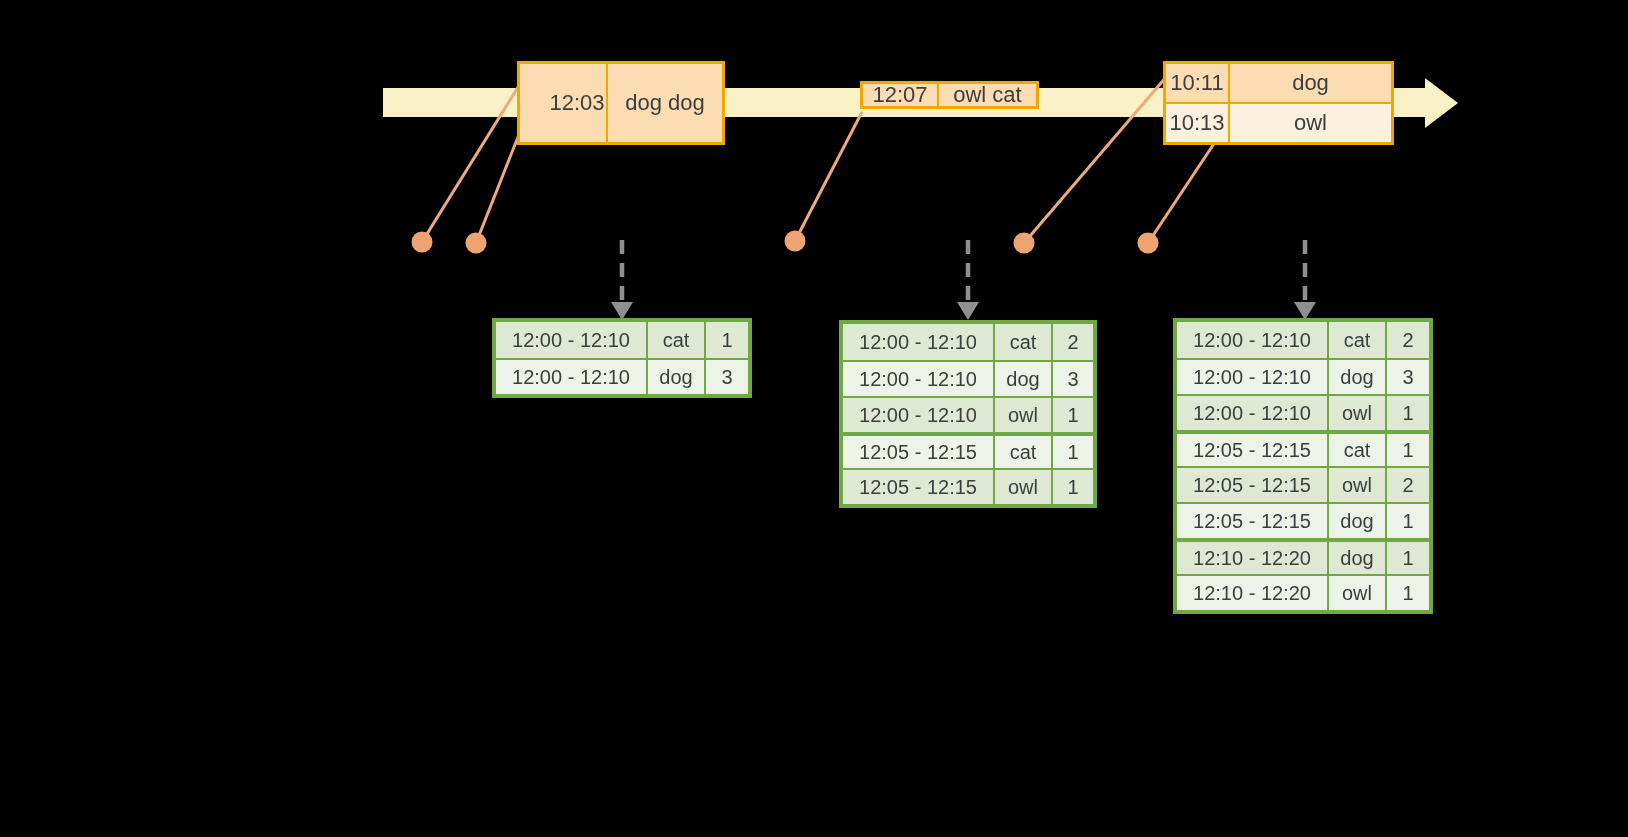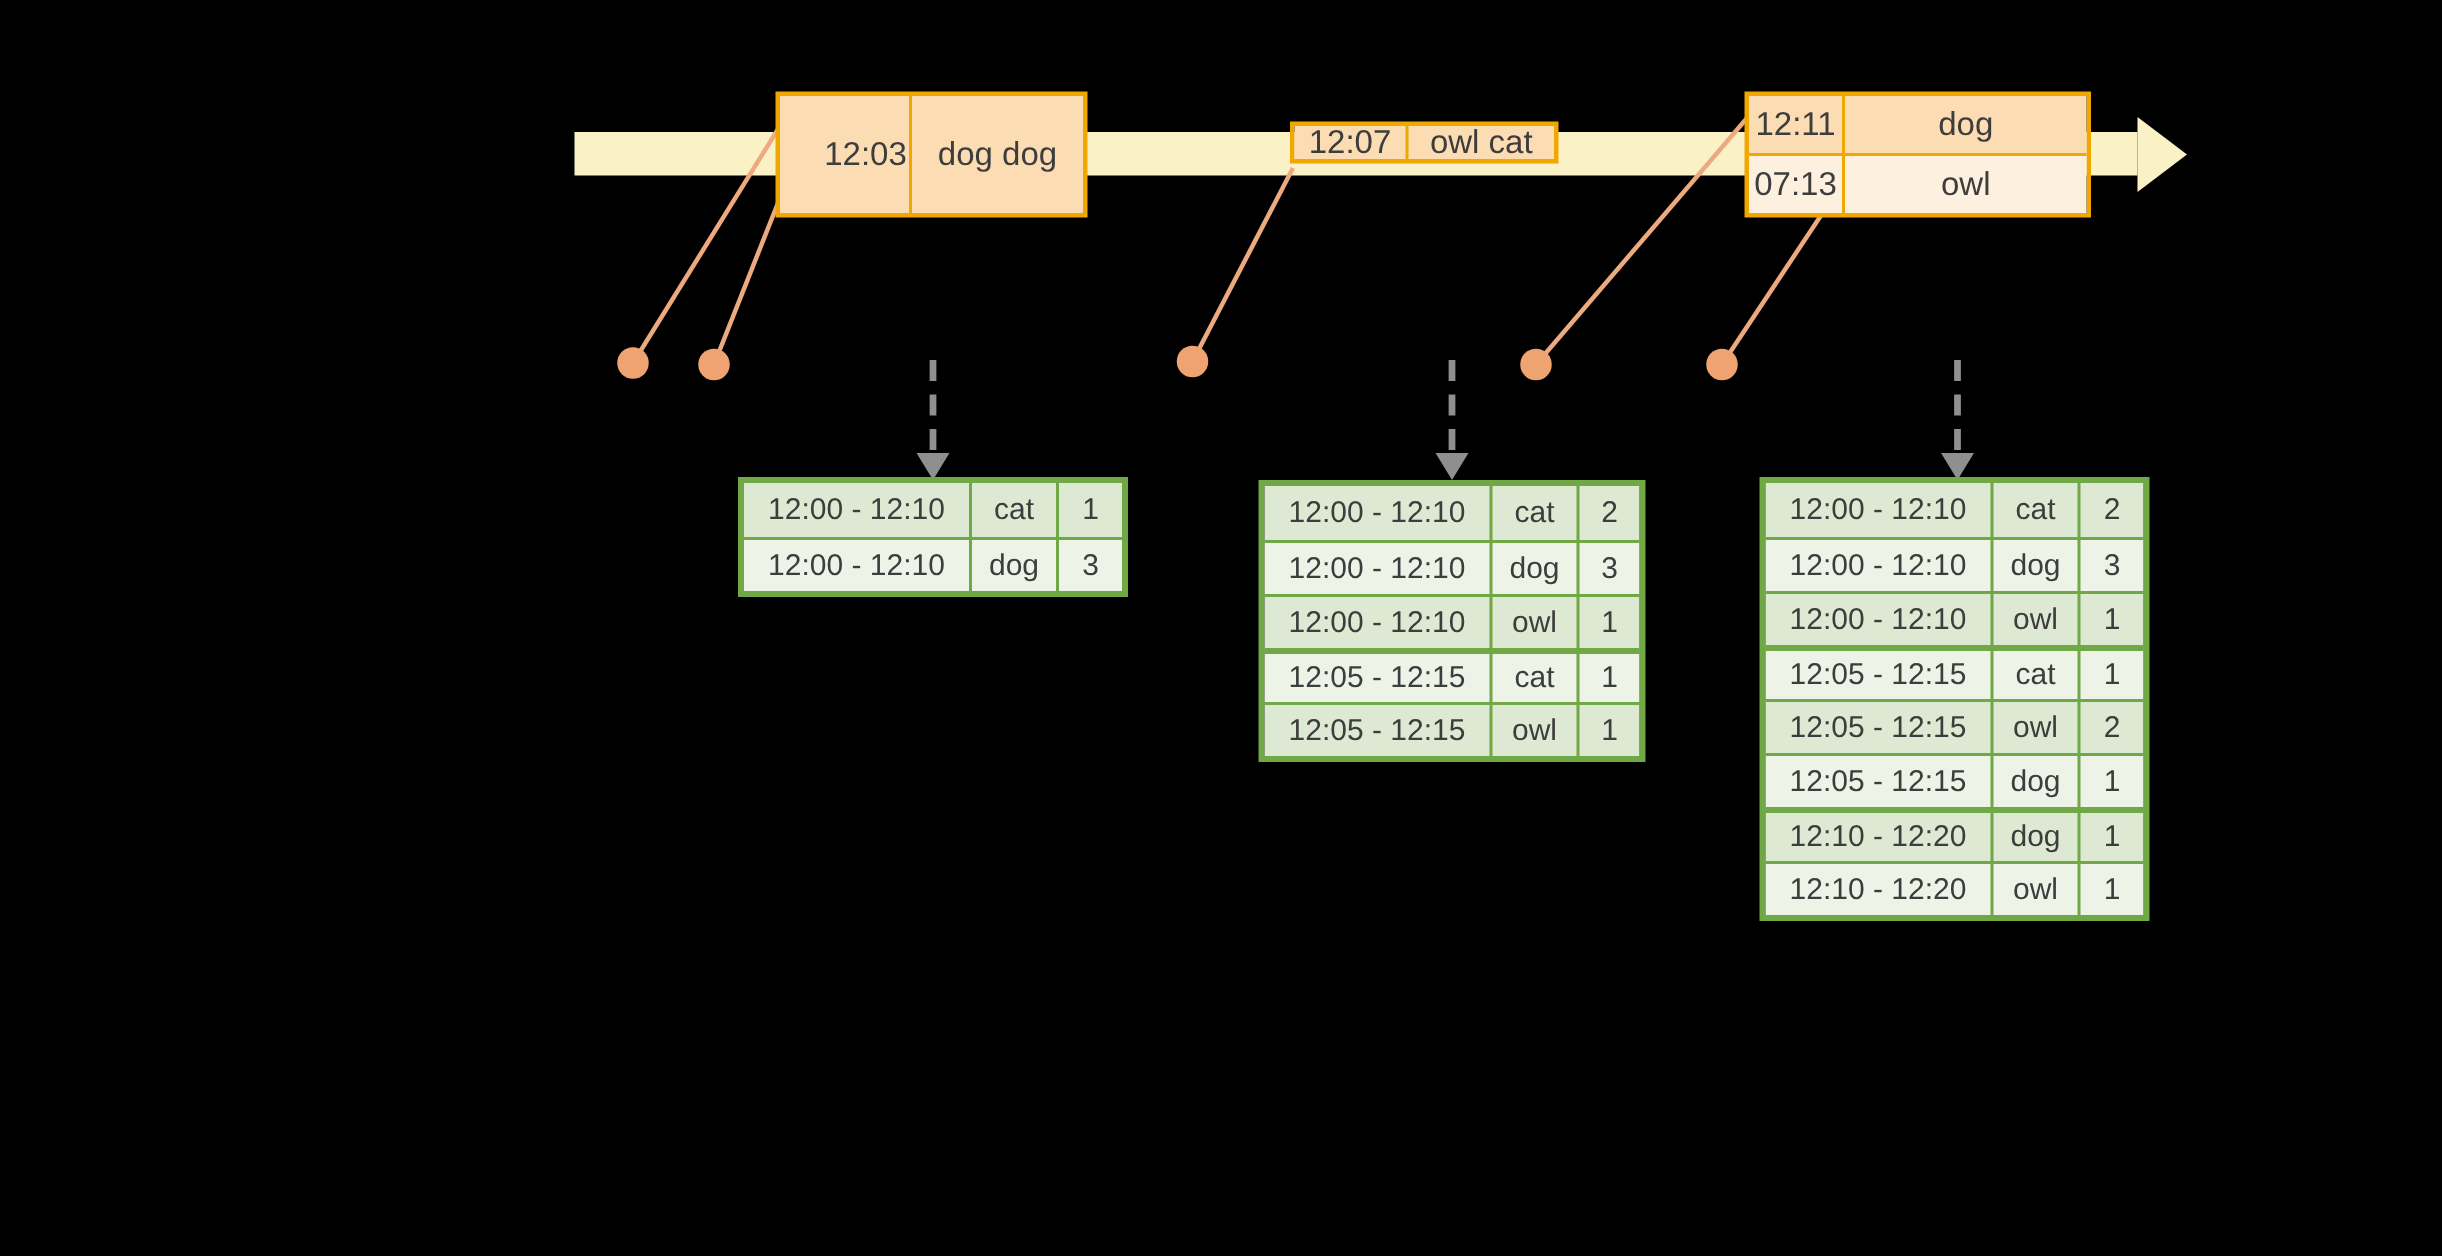--- a/index.html
+++ b/index.html
@@ -87,25 +87,25 @@
 
   <div class="evbox" style="left:860px;top:81px;width:179px;height:28px;">
     <div class="evrow">
       <div class="evcell ev-time" style="flex-basis:74px;">12:07</div>
       <div class="evcell ev-words">owl cat</div>
     </div>
   </div>
 
   <div class="evbox" style="left:1163px;top:61px;width:231px;height:84px;">
     <div class="evrow">
-      <div class="evcell ev-time" style="flex-basis:62px;">12:11</div>
+      <div class="evcell ev-time" style="flex-basis:62px;">10:11</div>
       <div class="evcell ev-words">dog</div>
     </div>
     <div class="evrow">
-      <div class="evcell ev-time" style="flex-basis:62px;">07:13</div>
+      <div class="evcell ev-time" style="flex-basis:62px;">10:13</div>
       <div class="evcell ev-words">owl</div>
     </div>
   </div>
 
   <div class="rtable" style="left:492px;top:318px;width:260px;">
     <div class="rrow">
       <div class="rcell rc-time">12:00 - 12:10</div>
       <div class="rcell rc-word">cat</div>
       <div class="rcell rc-count">1</div>
     </div>

